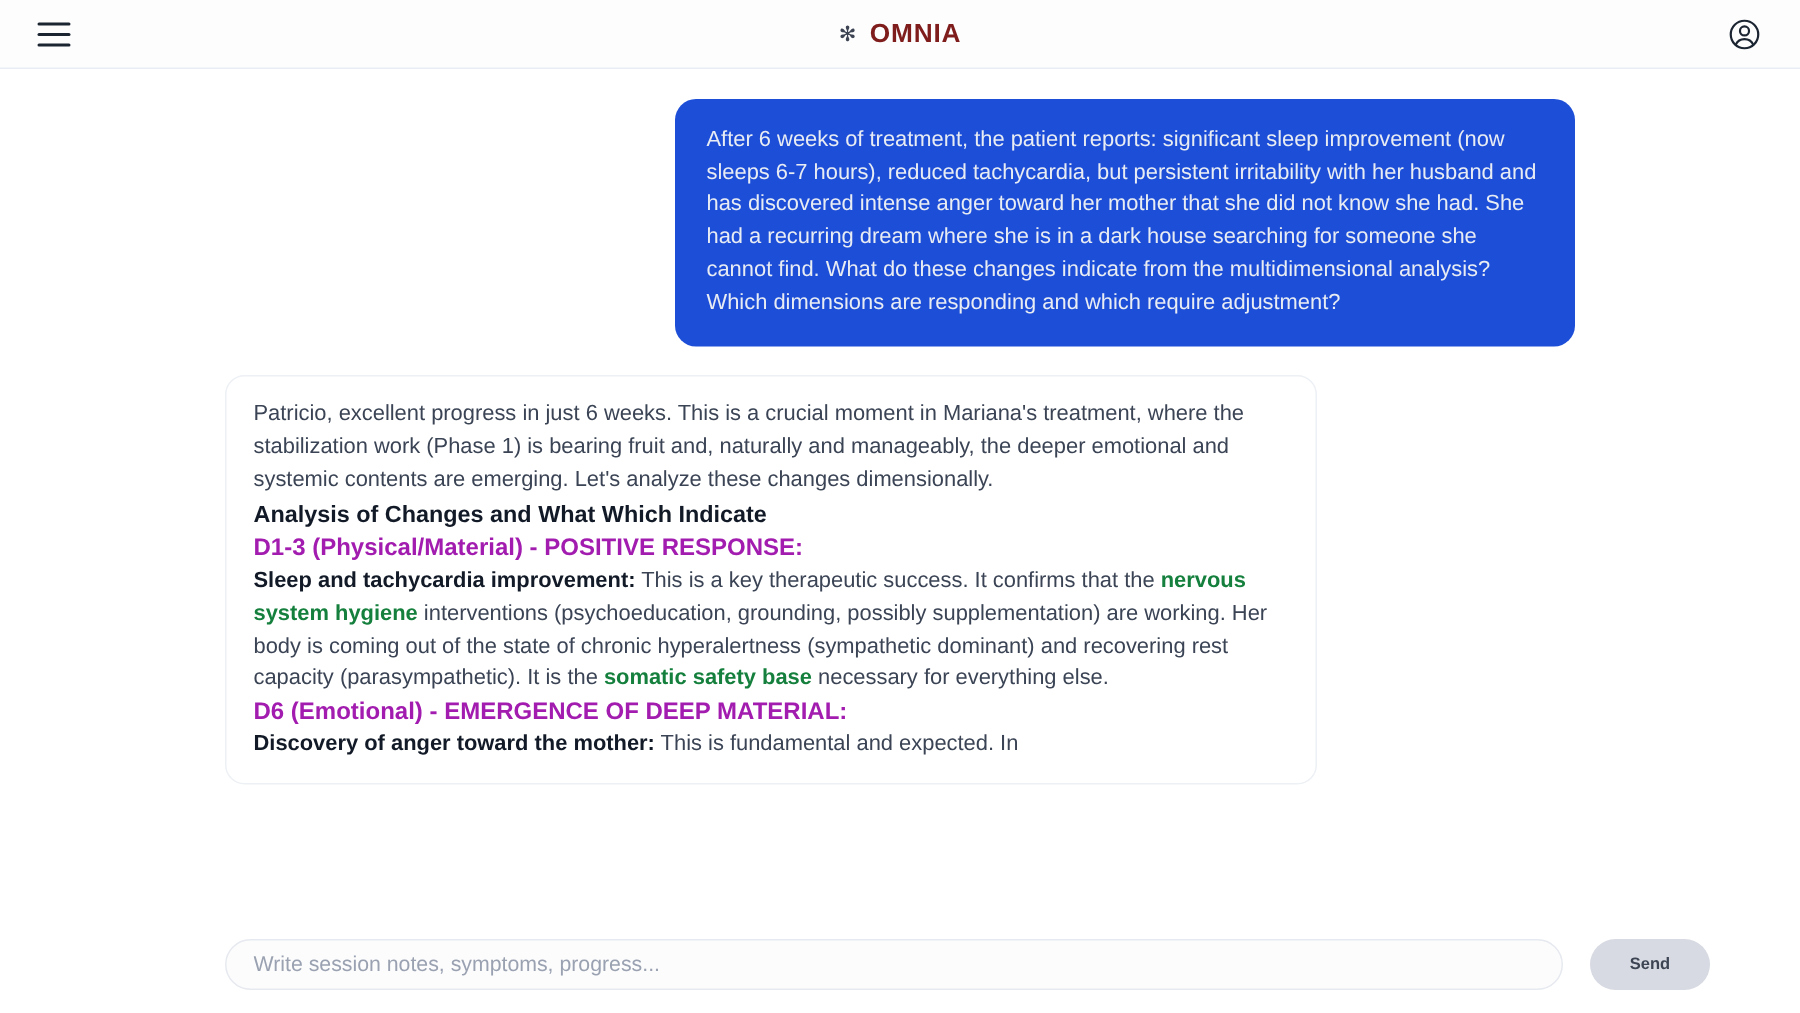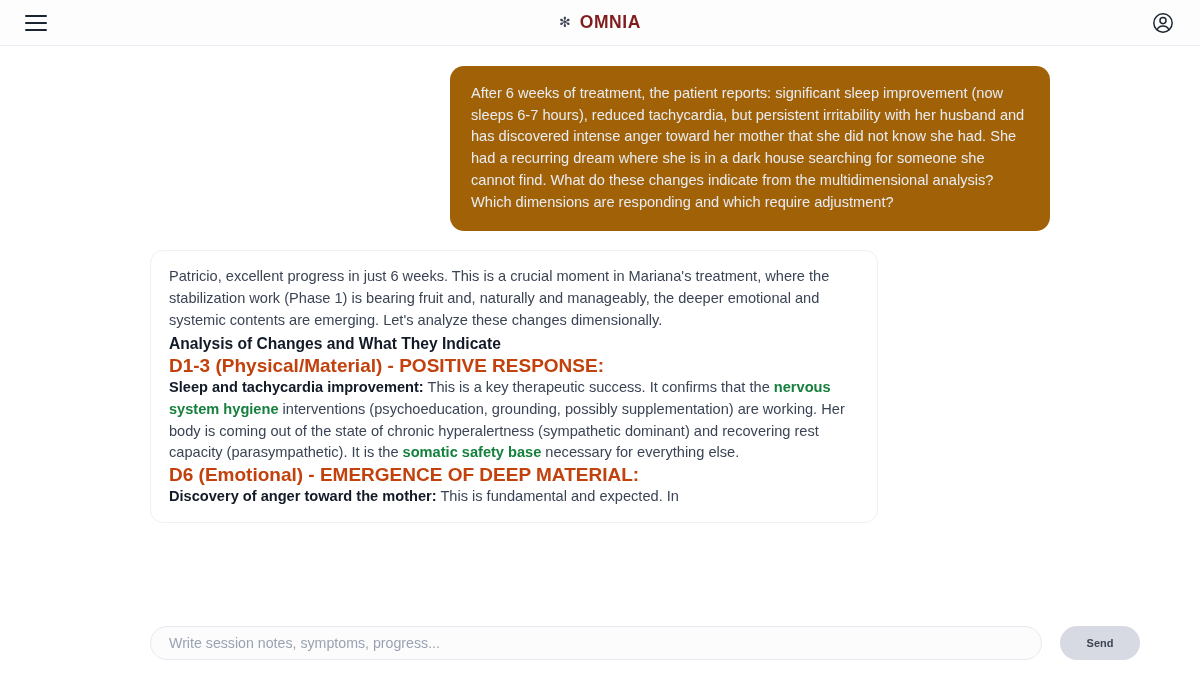--- a/index.html
+++ b/index.html
@@ -114,21 +114,21 @@
   .msg-row {
     display: flex;
     padding: 0 150px;
     box-sizing: border-box;
   }
   .msg-row.user { justify-content: flex-end; }
   .msg-row.assistant { justify-content: flex-start; margin-top: 19px; }
 
   .bubble-user {
     max-width: 600px;
-    background: #a16207;
+    background: #1d4ed8;
     color: #e8ecf3;
     border-radius: 14px;
     padding: 17px 21px 18px 21px;
     font-size: 14.6px;
     line-height: 21.7px;
     box-sizing: border-box;
     width: 600px;
   }
 
   .card-assistant {
@@ -148,22 +148,22 @@
   }
   .card-assistant .h-major {
     font-weight: 700;
     font-size: 15.6px;
     color: #121a27;
     margin-top: 1px;
     white-space: nowrap;
   }
   .card-assistant .h-minor {
     font-weight: 700;
-    font-size: 19px;
-    color: #c2410c;
+    font-size: 16px;
+    color: #a21caf;
     white-space: nowrap;
   }
   .card-assistant .body-para {
     color: #3b4455;
   }
   .card-assistant .lead-bold {
     font-weight: 700;
     color: #121a27;
   }
   .card-assistant b { font-weight: 700; color: #15803d; }
@@ -254,21 +254,21 @@
 
       <div class="msg-row user">
         <div class="bubble-user">After 6 weeks of treatment, the patient reports: significant sleep improvement (now sleeps 6-7 hours), reduced tachycardia, but persistent irritability with her husband and has discovered intense anger toward her mother that she did not know she had. She had a recurring dream where she is in a dark house searching for someone she cannot find. What do these changes indicate from the multidimensional analysis? Which dimensions are responding and which require adjustment?</div>
       </div>
 
       <div class="msg-row assistant">
         <div class="card-assistant">
 
           <p class="body-para">Patricio, excellent progress in just 6 weeks. This is a crucial moment in Mariana's treatment, where the stabilization work (Phase 1) is bearing fruit and, naturally and manageably, the deeper emotional and systemic contents are emerging. Let's analyze these changes dimensionally.</p>
 
-          <p class="h-major">Analysis of Changes and What They Indicate</p>
+          <p class="h-major">Analysis of Changes and What Which Indicate</p>
 
           <p class="h-minor">D1-3 (Physical/Material) - POSITIVE RESPONSE:</p>
 
           <p class="body-para"><span class="lead-bold">Sleep and tachycardia improvement:</span><span> This is a key therapeutic success. It confirms that the </span><b>nervous system hygiene</b><span> interventions (psychoeducation, grounding, possibly supplementation) are working. Her body is coming out of the state of chronic hyperalertness (sympathetic dominant) and recovering rest capacity (parasympathetic). It is the </span><b>somatic safety base</b><span> necessary for everything else.</span></p>
 
           <p class="h-minor">D6 (Emotional) - EMERGENCE OF DEEP MATERIAL:</p>
 
           <p class="body-para overflow-line"><span class="lead-bold">Discovery of anger toward the mother:</span><span> This is fundamental and expected. In</span></p>
 
 

